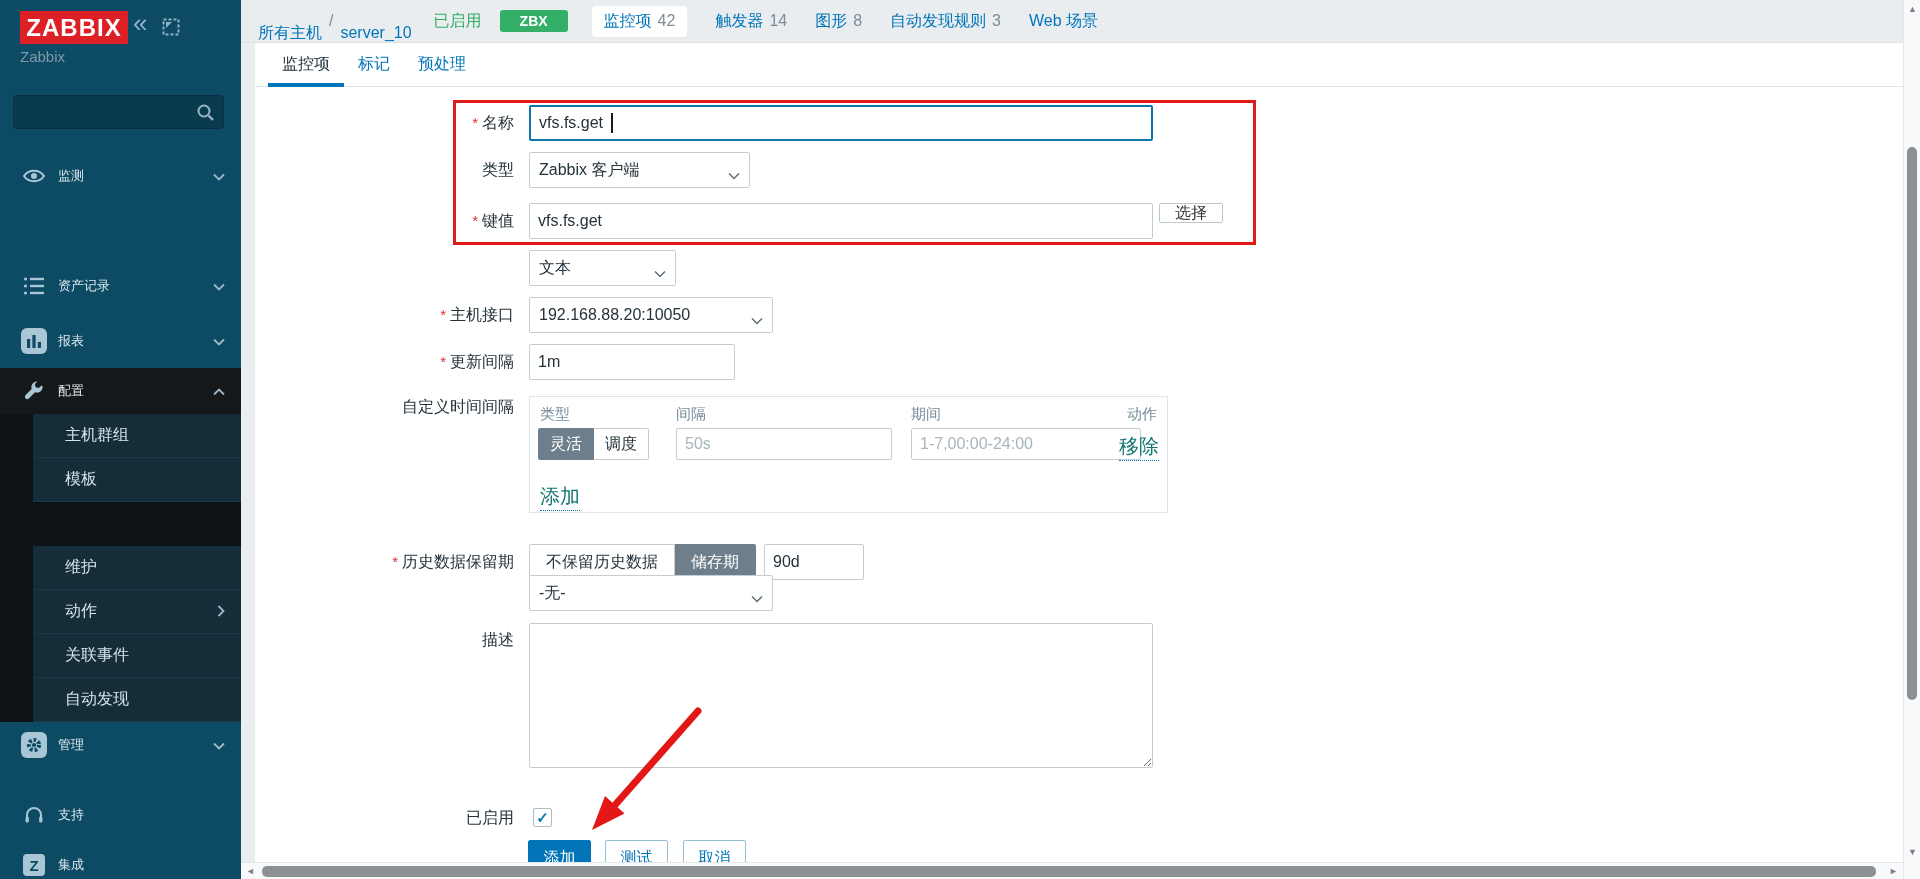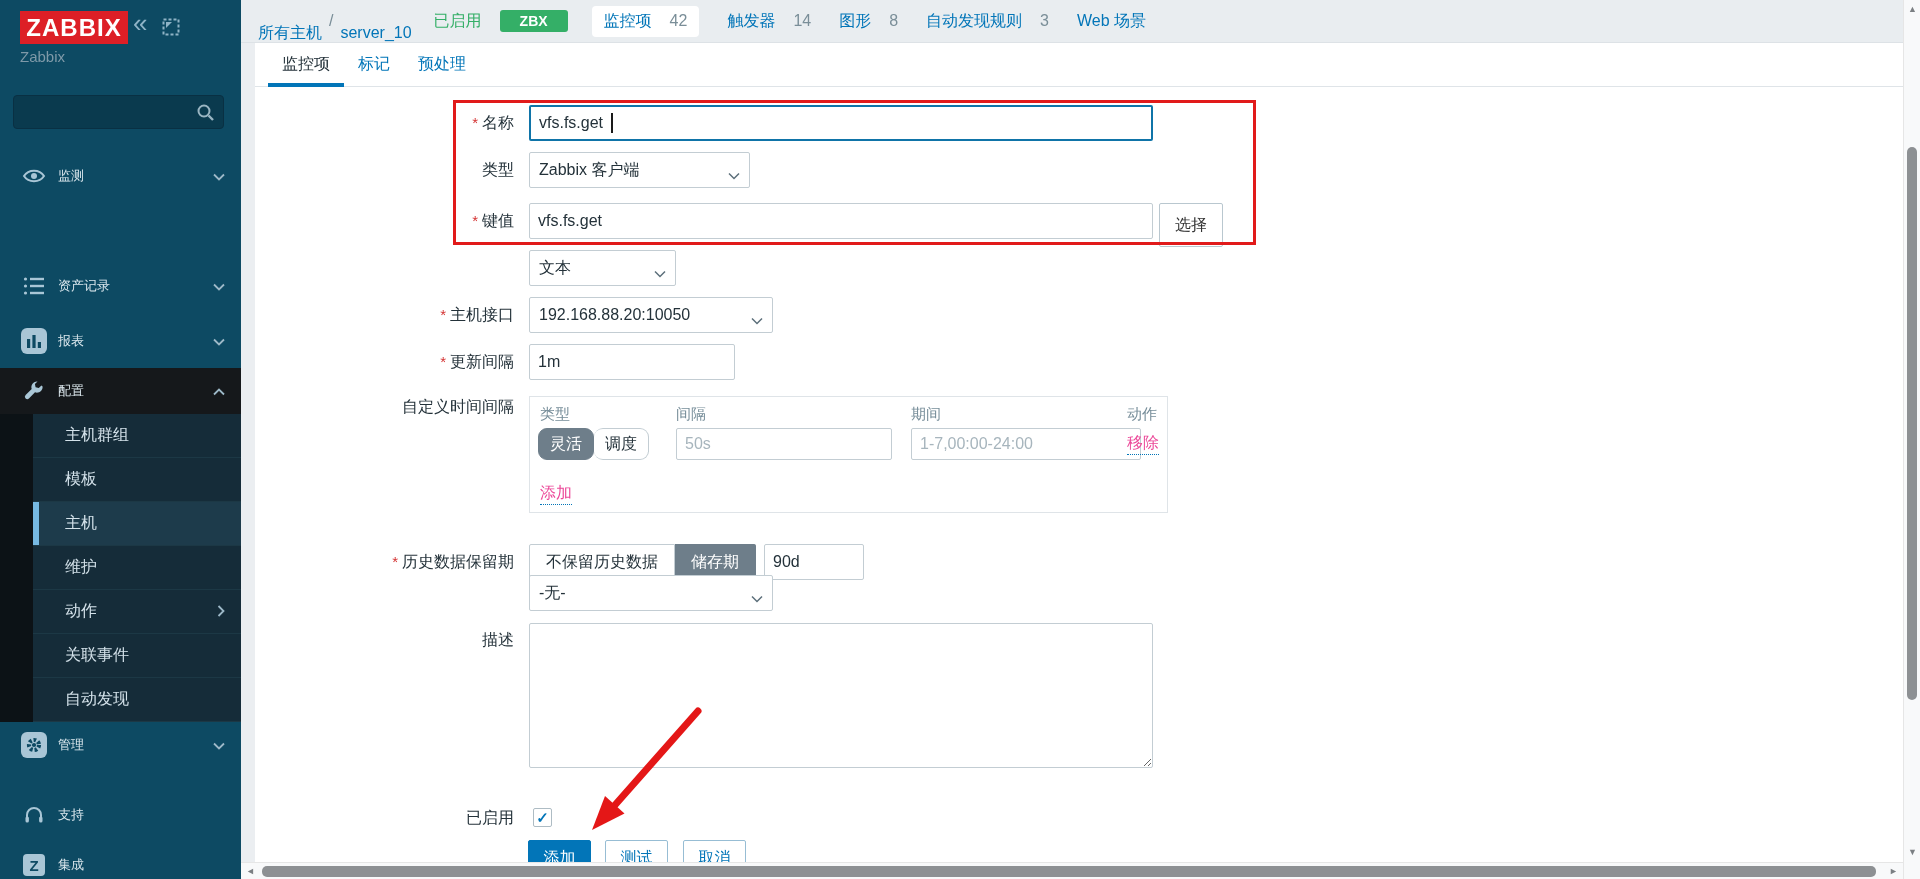--- a/index.html
+++ b/index.html
@@ -39,21 +39,21 @@
              border-bottom:1px solid #dde2e6; display:flex; align-items:center; padding-left:17px; z-index:5; font-size:16px; }
   .bc-link { color:#0275b8; cursor:pointer;margin-top:24px; }
   .bc-sep { color:#7a8e98; margin:0 7px; }
   .status-enabled { color:#34af67; margin-left:22px; }
   .zbx-badge { background:#34af67; color:#fff; font-size:14px; font-weight:bold; padding:3px 20px; border-radius:3px; margin-left:18px; }
   .hostnav { display:flex; align-items:center; margin-left:24px; }
   .hn-item { display:flex; align-items:center; margin-left:28px; cursor:pointer; }
   .hn-item:first-child { margin-left:0; }
   .hn-item.selected { background:#fff; border-radius:4px; padding:5px 12px; }
   .hn-label { color:#0275b8; }
-  .hn-count { color:#7a8e98; margin-left:18px; }
+  .hn-count { color:#7a8e98; margin-left:6px; }
 
   
   .card { position:absolute; left:255px; top:43px; width:1648px; height:836px; background:#fff; z-index:5; }
   .tabbar { position:relative; height:44px; border-bottom:1px solid #dfe4e8; display:flex; padding-left:13px; }
   .tab { position:relative; padding:0 14px; display:flex; align-items:center; font-size:16px; color:#0275b8; cursor:pointer; }
   .tab.active { color:#24323a; }
   .tab.active::after { content:""; position:absolute; left:0; right:0; bottom:-1px; height:4px; background:#0275b8; }
 
   
   .frow { position:absolute; left:0; width:1648px; height:36px; }
@@ -71,24 +71,24 @@
   .seg { position:absolute; display:flex; height:36px; }
   .seg .opt { border:1px solid #c3cdd3; border-left-width:0; background:#fff; color:#24323a; display:flex; align-items:center;
               padding:0 13px; font-size:16px; cursor:pointer; }
   .seg .opt:first-child { border-left-width:1px; border-radius:2px 0 0 2px; }
   .seg .opt:last-child { border-radius:0 2px 2px 0; }
   .seg .opt.on { background:#6e7e8a; border-color:#6e7e8a; color:#fff; }
 
   .ivalbox { position:absolute; left:274px; top:353px; width:639px; height:117px; border:1px solid #dfe4e8; }
   .ivhead { position:absolute; top:8px; font-size:15px; color:#768d99; }
   .seg.small { height:32px; }
-  .seg.small .opt { padding:0 11px;border-radius:9px; }
-  .link-dotted { position:absolute; color:#ec4899; font-size:16px; border-bottom:1px dotted #0275b8; cursor:pointer; }
-
-  .gbtn { position:absolute; height:44px; border:1px solid #b9c7cf; border-radius:2px; background:#fff; color:#333;
+  .seg.small .opt { padding:0 11px; }
+  .link-dotted { position:absolute; color:#0f766e; font-size:20px; border-bottom:1px dotted #0275b8; cursor:pointer; }
+
+  .gbtn { position:absolute; height:20px; border:1px solid #b9c7cf; border-radius:2px; background:#fff; color:#333;
           font-size:16px; display:flex; align-items:center; justify-content:center; cursor:pointer; }
   .btn { position:absolute; height:36px; border-radius:2px; font-size:16px; display:flex; align-items:center;
          justify-content:center; cursor:pointer; }
   .btn.primary { background:#0275b8; color:#fff; border:1px solid #0275b8; }
   .btn.secondary { background:#fff; color:#0275b8; border:1px solid #97bdd4; }
 
   textarea.desc { position:absolute; left:274px; top:0; width:624px; height:145px; border:1px solid #c3cdd3;
                   border-radius:2px; font-family:inherit; font-size:16px; padding:6px 8px; color:#24323a; resize:both; }
   .checkbox { position:absolute; left:278px; top:8px; width:19px; height:19px; border:1px solid #aebcc4; border-radius:2px;
               background:#fff; color:#0275b8; font-size:15px; font-weight:bold; display:flex; align-items:center;
@@ -189,23 +189,20 @@
             <polyline points="1,6.5 6,1.5 11,6.5" fill="none" stroke="currentColor" stroke-width="1.8"></polyline>
           </svg></span>
     </div>
 
     <div class="submenu">
       <div class="sub-item" style="top:0">
           <span>主机群组</span>
         </div>
       <div class="sub-item" style="top:44px">
           <span>模板</span>
-        </div>
-      <div class="sub-item sel" style="top:88px">
-          <span>主机</span>
         </div>
       <div class="sub-item" style="top:132px">
           <span>维护</span>
         </div>
       <div class="sub-item" style="top:176px">
         <span>动作</span>
         <span class="chev"><svg width="8" height="12" viewBox="0 0 8 12">
               <polyline points="1.5,1 6.5,6 1.5,11" fill="none" stroke="currentColor" stroke-width="1.8"></polyline>
             </svg></span>
       </div>

